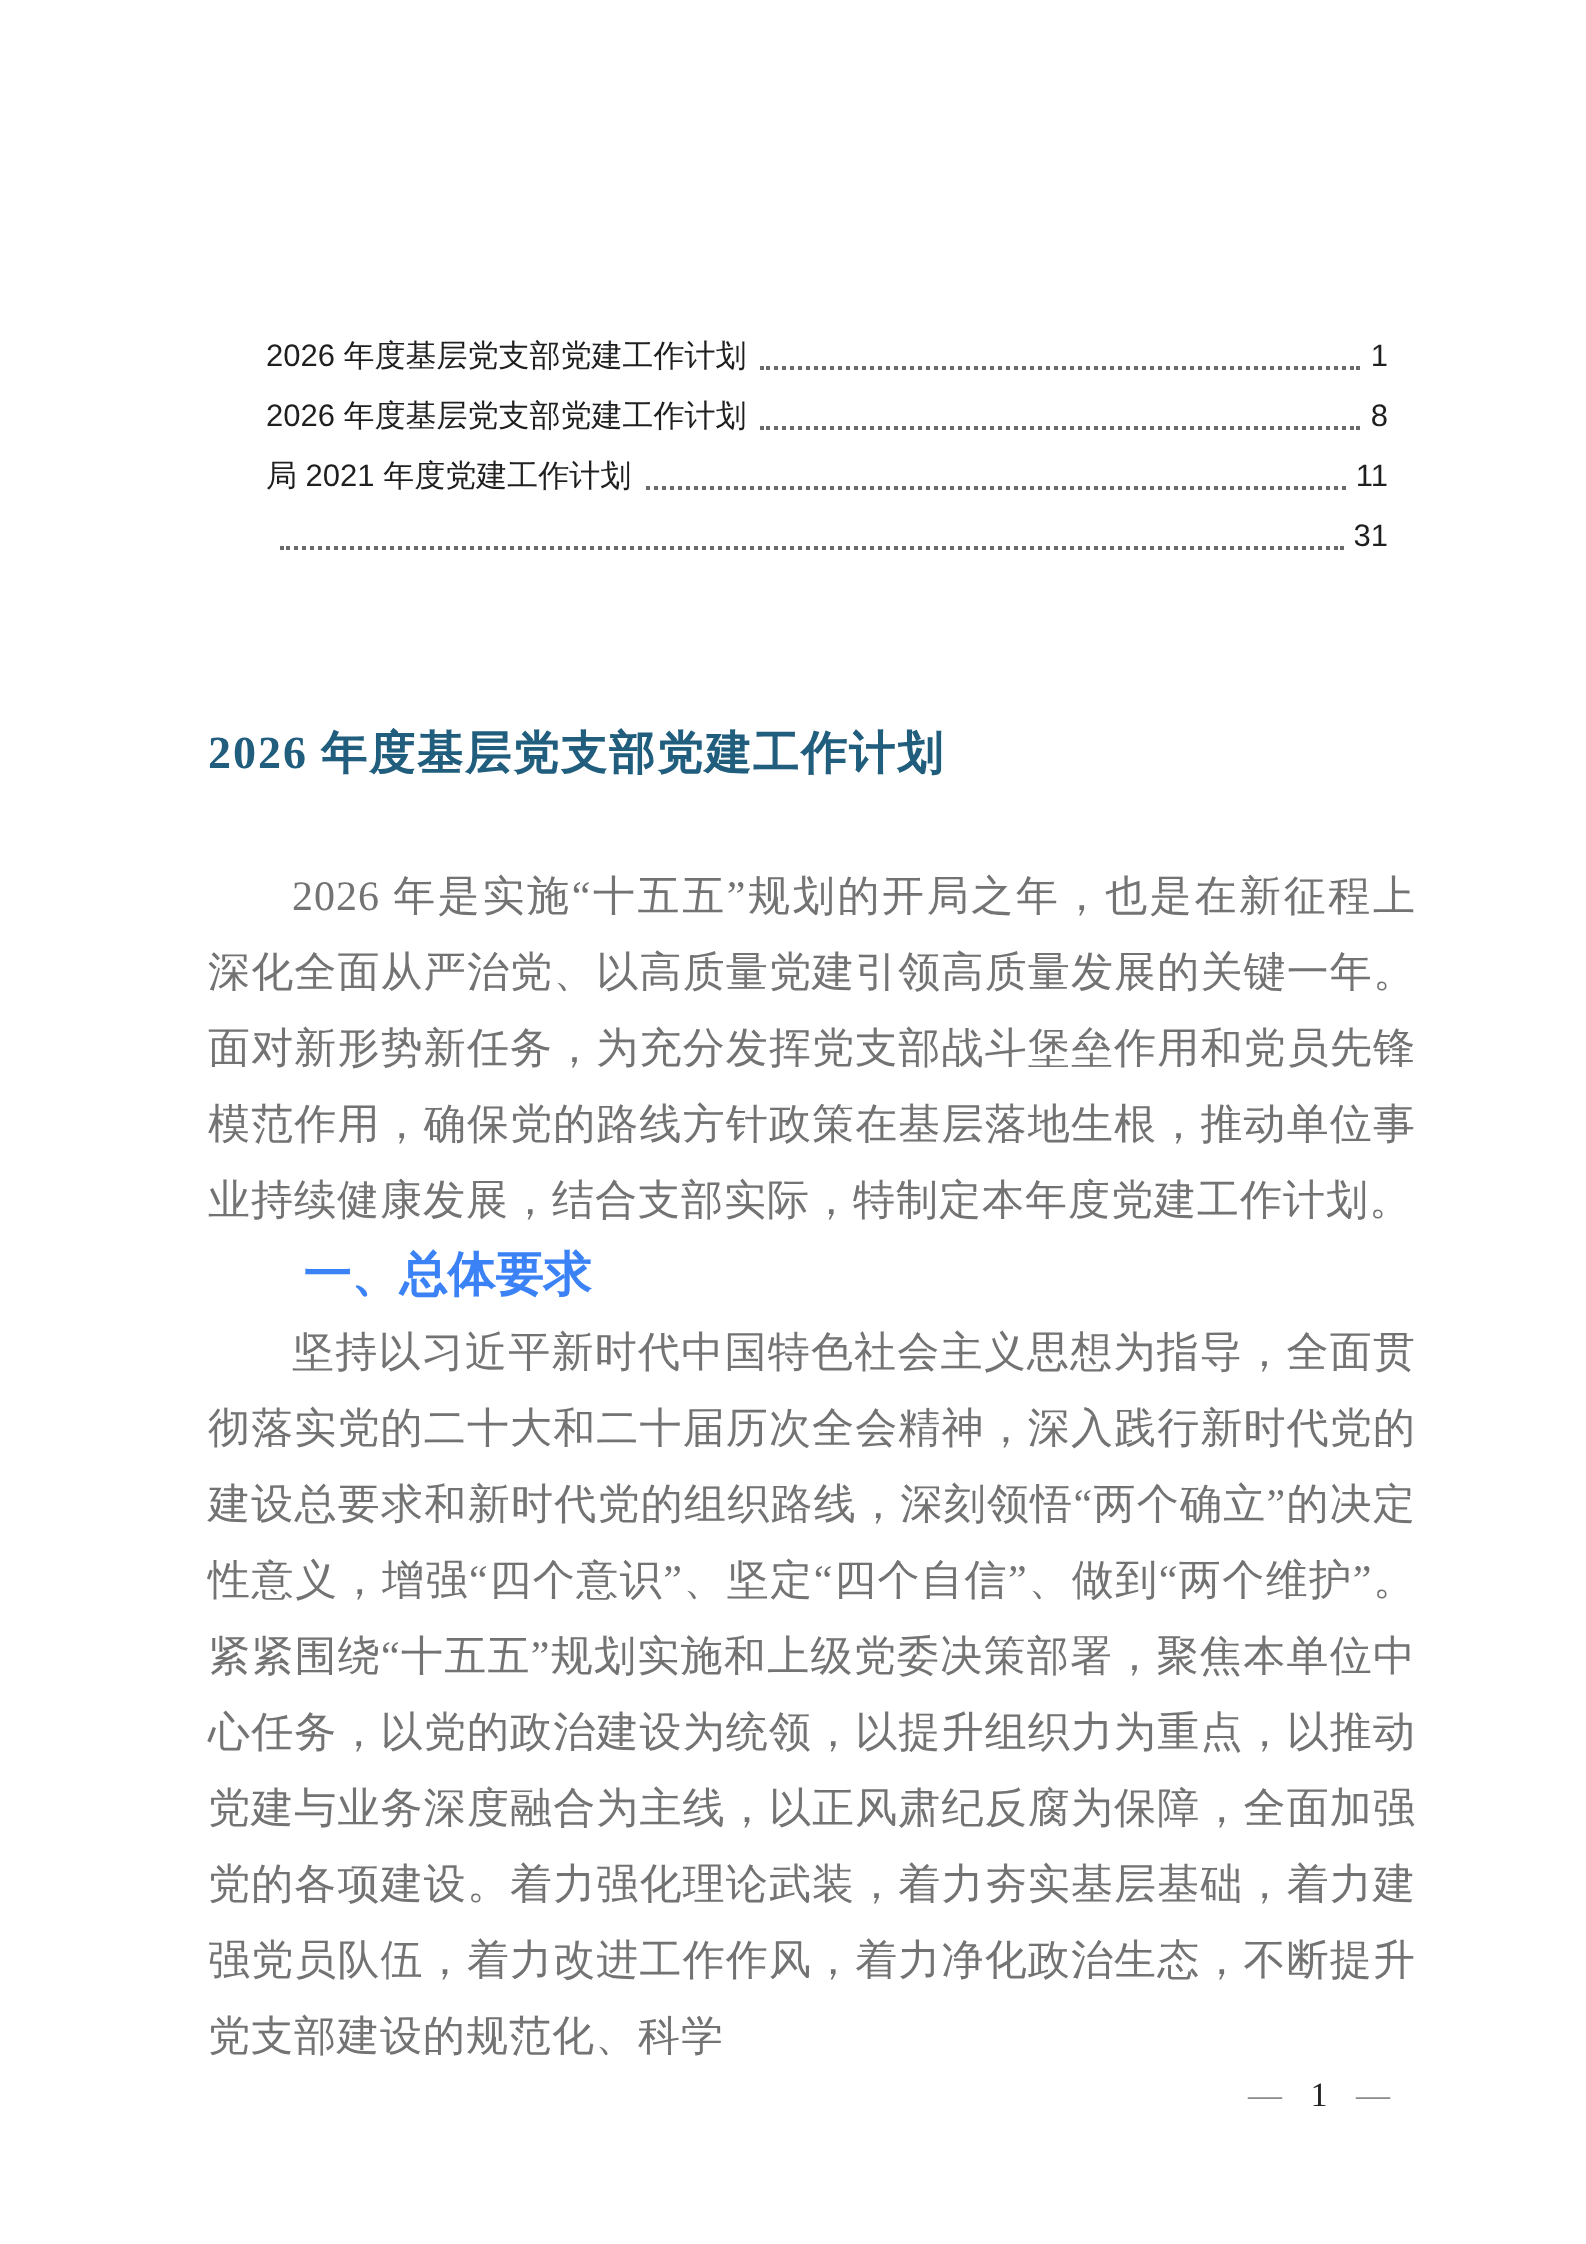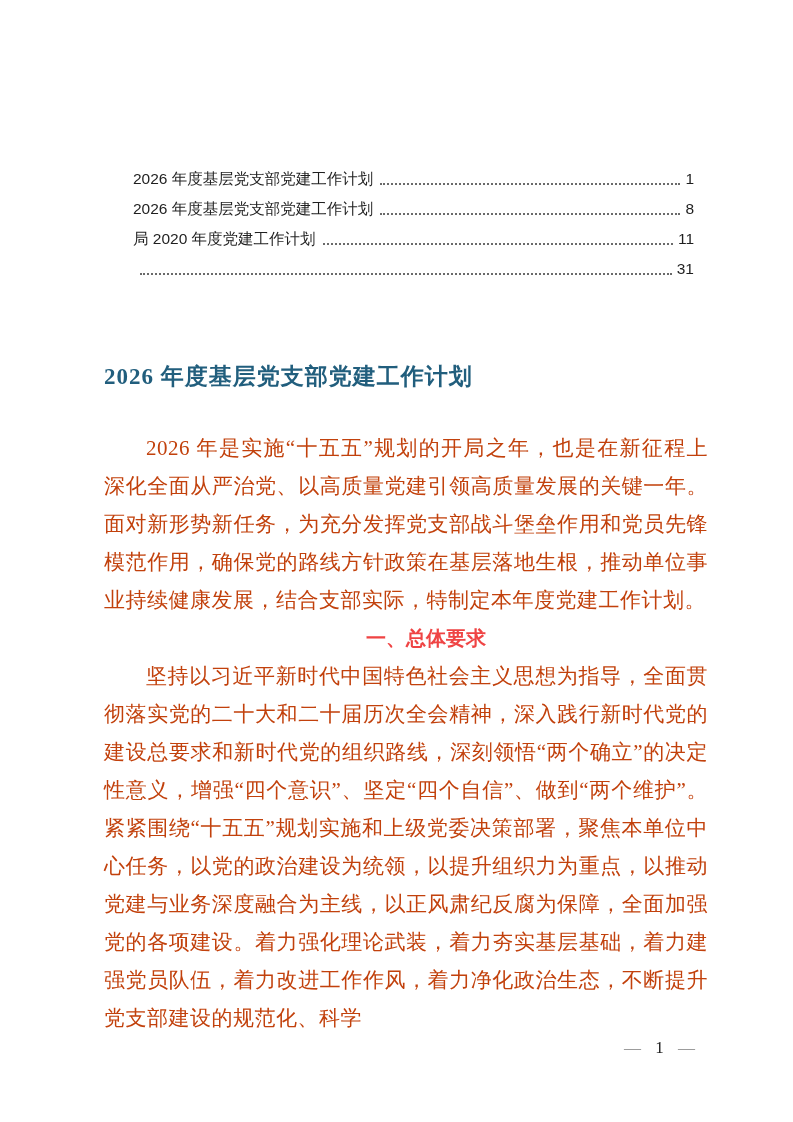--- a/index.html
+++ b/index.html
@@ -61,32 +61,31 @@
     left: 104px; top: 429px;
     width: 604px;
   }
   .body-para {
     margin: 0;
     font-family: "Liberation Serif", "DejaVu Serif", serif;
     font-size: 21px;
     line-height: 38px;
     text-align: justify;
     text-indent: 2em;
-    color: #c2410c;
+    color: #737373;
     letter-spacing: 0.5px;
   }
   .section-heading {
     margin: 0;
     font-family: "Liberation Sans", "DejaVu Sans", sans-serif;
     font-weight: bold;
-    font-size: 20px;
+    font-size: 24px;
     line-height: 38px;
     text-indent: 2em;
-    color: #ef4444;
-    text-align: center;
+    color: #3b82f6;
   }
 
   
   .footer {
     position: absolute;
     right: 98px; top: 1036px;
     font-family: "Liberation Serif", "DejaVu Serif", serif;
     font-size: 17px;
     line-height: 24px;
     color: #222222;
@@ -105,21 +104,21 @@
       <span class="toc-title">2026 年度基层党支部党建工作计划</span>
       <span class="toc-leader"></span>
       <span class="toc-page">1</span>
     </div>
     <div class="toc-entry">
       <span class="toc-title">2026 年度基层党支部党建工作计划</span>
       <span class="toc-leader"></span>
       <span class="toc-page">8</span>
     </div>
     <div class="toc-entry">
-      <span class="toc-title">局 2020 年度党建工作计划</span>
+      <span class="toc-title">局 2021 年度党建工作计划</span>
       <span class="toc-leader"></span>
       <span class="toc-page">11</span>
     </div>
     <div class="toc-entry">
       <span class="toc-leader"></span>
       <span class="toc-page">31</span>
     </div>
   </div>
 
   <h1 class="doc-title">2026 年度基层党支部党建工作计划</h1>

